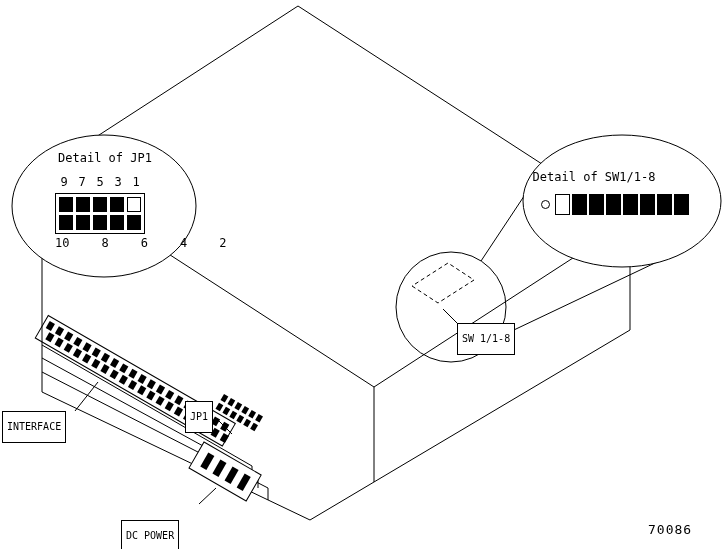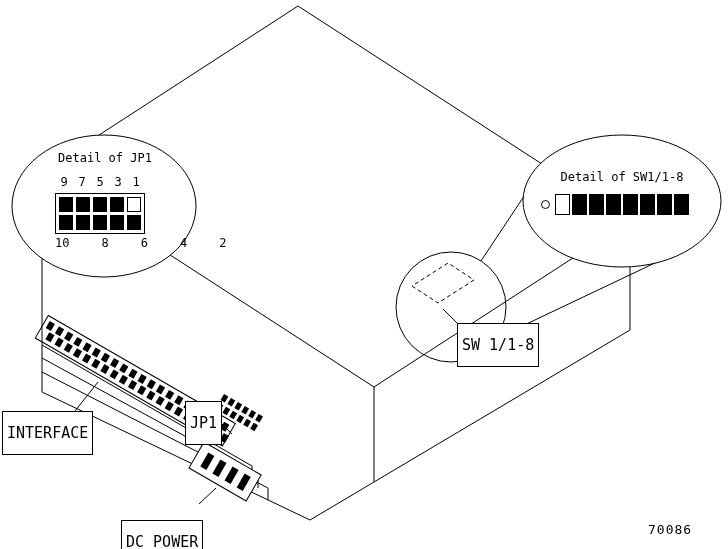--- a/index.html
+++ b/index.html
@@ -21,22 +21,22 @@
   .jrow{display:flex;gap:3px;}
   .jrow + .jrow{margin-top:3px;}
   .jsq{width:14px;height:15px;border:1px solid #000;background:#fff;box-sizing:border-box;}
   .jsq.fill{background:#000;}
   .diprow{display:flex;align-items:center;}
   .dipdot{width:9px;height:9px;border:1px solid #000;border-radius:50%;background:#fff;box-sizing:border-box;margin-right:5px;}
   .dsq{width:15px;height:21px;border:1px solid #000;background:#fff;box-sizing:border-box;margin-right:2px;}
   .dsq.fill{background:#000;}
   .tagbox{
     border:1px solid #000;background:#fff;
-    font-size:15px;line-height:14px;
-    padding:14px 4px;white-space:nowrap;
+    font-size:10px;line-height:14px;
+    padding:8px 4px;white-space:nowrap;
   }
   .fignum{font-size:13px;letter-spacing:1px;}
 </style>
 </head>
 <body>
 
 <div class="stage">
 
   <svg width="728" height="549" viewBox="0 0 728 549">
 
@@ -182,21 +182,21 @@
       </div>
   </div>
   <div class="abs pnums" style="left:55px;top:237px;width:90px;gap:32px;">
       <span>10</span>
       <span>8</span>
       <span>6</span>
       <span>4</span>
       <span>2</span>
     </div>
 
-  <div class="abs ctr dtl-title" style="left:532px;top:171px;width:180px;">Detail of SW1/1-8</div>
+  <div class="abs ctr dtl-title" style="left:504px;top:171px;width:180px;">Detail of SW1/1-8</div>
   <div class="abs diprow" style="left:541px;top:194px;">
     <div class="dipdot"></div>
   <div class="dsq"></div>
       <div class="dsq fill"></div>
       <div class="dsq fill"></div>
       <div class="dsq fill"></div>
       <div class="dsq fill"></div>
       <div class="dsq fill"></div>
       <div class="dsq fill"></div>
       <div class="dsq fill"></div>

